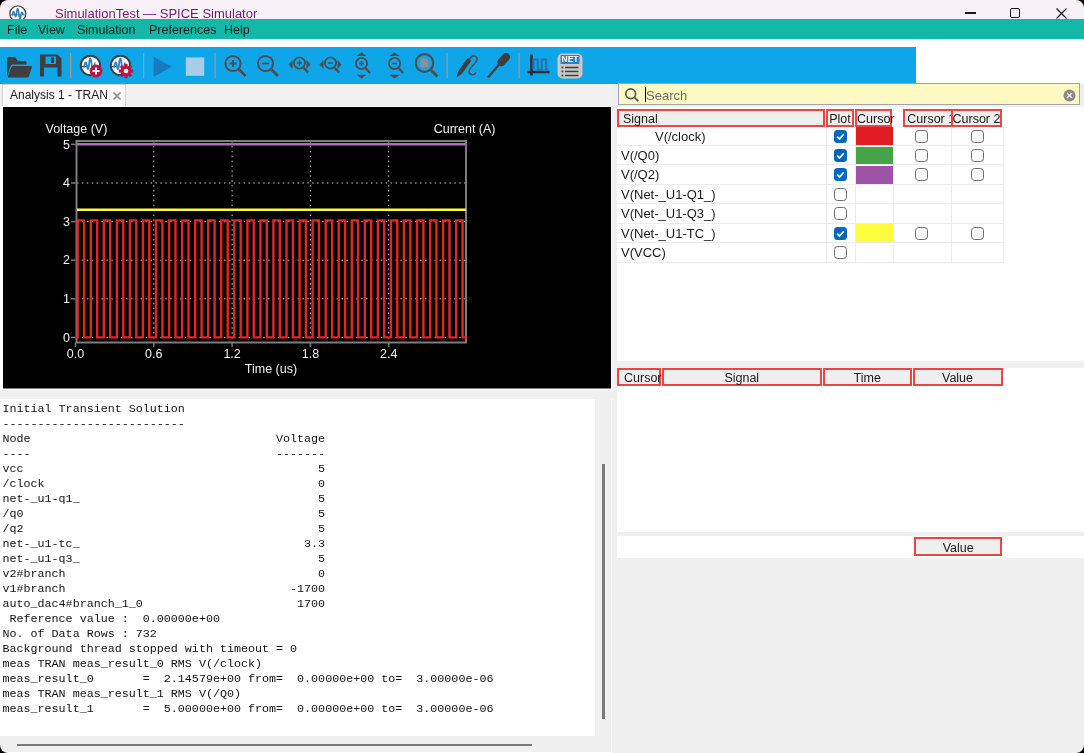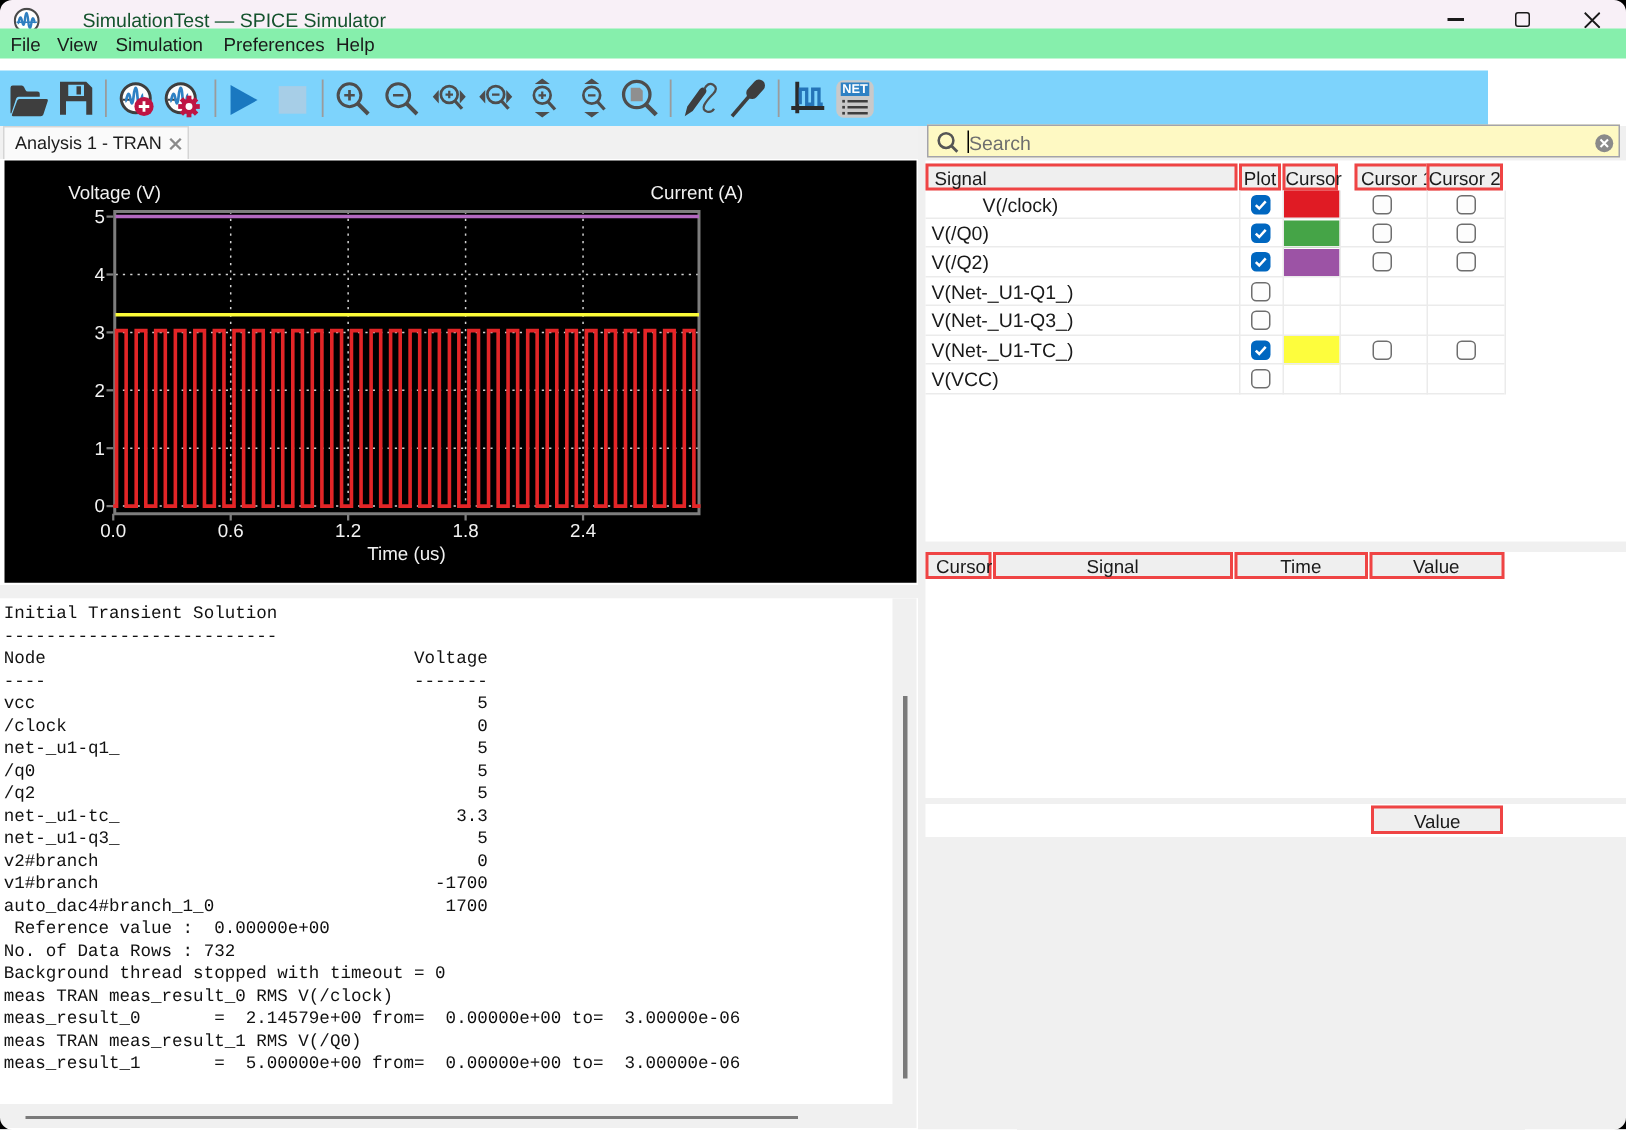--- a/index.html
+++ b/index.html
@@ -1,22 +1,22 @@
 <!DOCTYPE html>
 <html><head><meta charset="utf-8"><title>SPICE</title><style>
 *{margin:0;padding:0;box-sizing:border-box;}
 html,body{width:1084px;height:753px;overflow:hidden;}
 body{font-family:"Liberation Sans",sans-serif;position:relative;background:#fff;color:#1a1a1a;}
 .abs{position:absolute;}
 #titlebar{left:0;top:0;width:1084px;height:27px;background:#f8f0f7;}
-#titlebar .txt{left:55px;top:6px;font-size:13px;color:#14532d;text-align:center;}
+#titlebar .txt{left:55px;top:6px;font-size:13px;color:#701a75;text-align:center;}
 .wbtn{top:12px;height:2px;}
-#menubar{left:0;top:19px;width:1084px;height:20px;background:#86efac;font-size:12.5px;}
+#menubar{left:0;top:19px;width:1084px;height:20px;background:#14b8a6;font-size:12.5px;}
 #menubar span{position:absolute;top:4px;}
-#toolbar{left:0;top:47px;width:992px;height:37px;background:#7dd3fc;text-align:center;}
+#toolbar{left:0;top:47px;width:916px;height:37px;background:#0ea5e9;text-align:center;}
 #tabbar{left:0;top:84px;width:1084px;height:22px;background:#f1f1f1;}
 #tab1{position:absolute;left:2px;top:0px;width:124px;height:22px;background:#fafafa;border:1px solid #d5d5d5;border-bottom:none;font-size:12px;color:#1c1c1c;padding-left:24px;}
 #plotwrap{left:0;top:106px;width:612px;height:284px;background:#fff;}
 #console{left:0;top:399px;width:612px;height:337px;background:#fff;overflow:hidden;padding-left:48px;}
 #console pre{position:absolute;left:2.5px;top:3px;font-family:"Liberation Mono",monospace;font-size:11.7px;line-height:15px;color:#111;}
 #hscroll{left:0;top:736px;width:611px;height:16px;background:#f0f0f0;}
 #hscroll .handle{position:absolute;left:17px;top:7.5px;width:515px;height:2.8px;background:#7a7a7a;}
 #vscroll{left:595px;top:399px;width:16px;height:337px;background:#f0f0f0;}
 #vscroll .handle{position:absolute;left:6.5px;top:64.5px;width:3px;height:255px;background:#7a7a7a;}
 #rpanel{left:612px;top:84px;width:472px;height:669px;background:#f0f0f0;}

